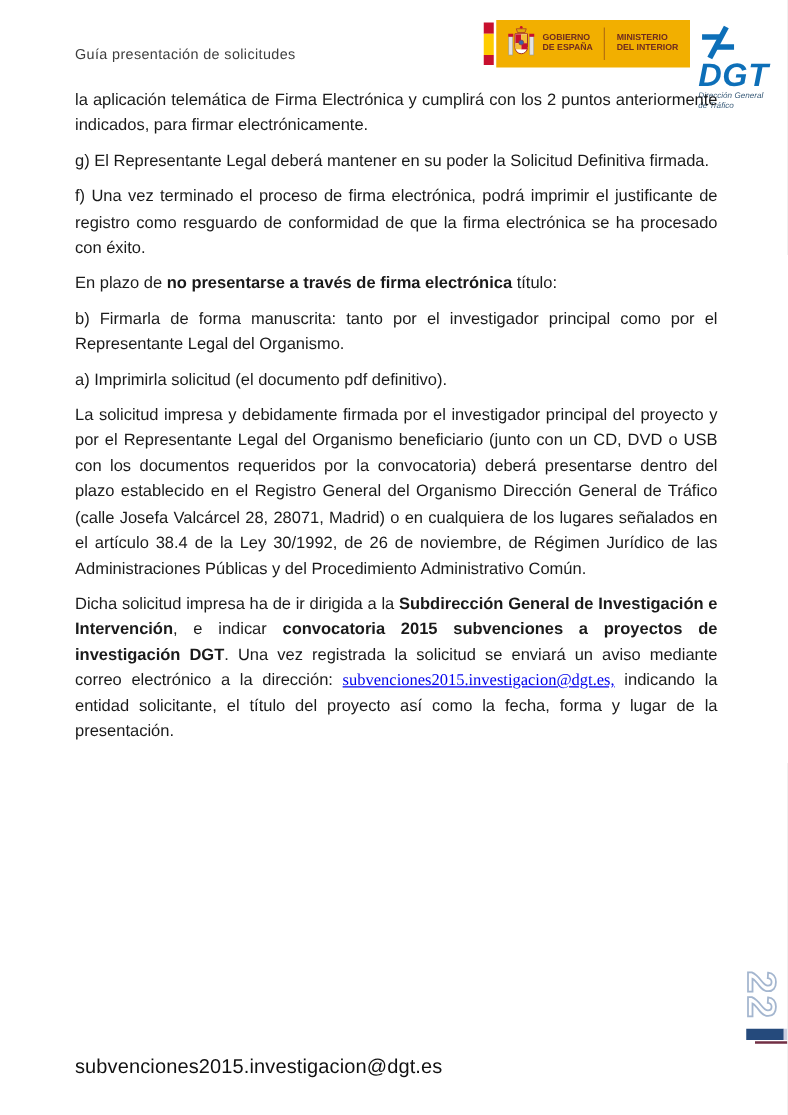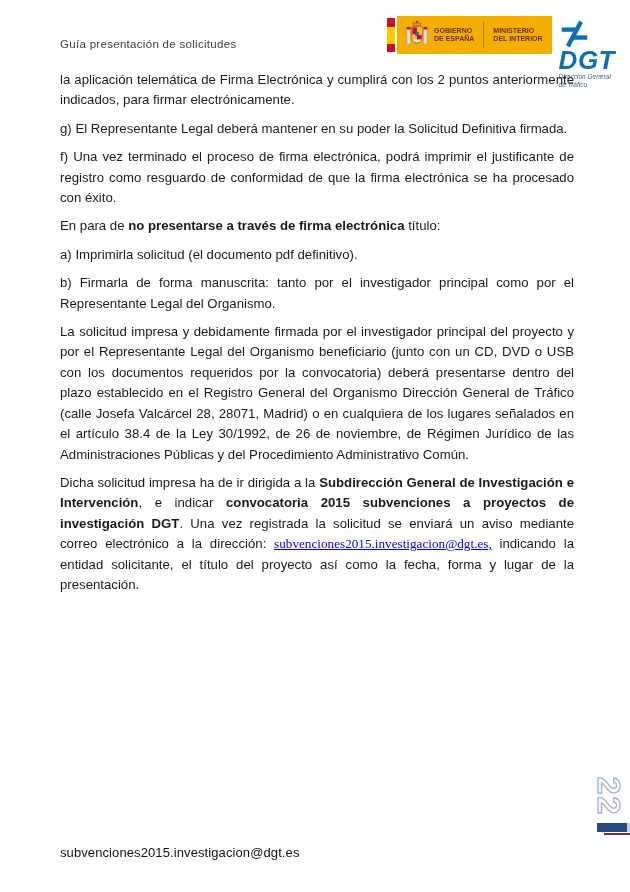--- a/index.html
+++ b/index.html
@@ -93,21 +93,21 @@
     background:#c9cfe2;
   }
   .maroon-line{
     position:absolute;left:604px;top:833px;width:26px;height:2px;
     background:var(--bar-maroon,#722F44);
   }
 
   
   .page-footer{
     position:absolute;left:60px;top:845px;
-    font-size:13px;color:#111;letter-spacing:.1px;
+    font-size:16px;color:#111;letter-spacing:.1px;
   }
 </style>
 </head>
 <body>
 
 <div class="page">
 
   <div class="doc-title">Guía presentación de solicitudes</div>
 
   <div class="logos">
@@ -157,23 +157,23 @@
           <span>de Tráfico</span>
         </span>
       </div>
     </div>
   </div>
 
   <div class="doc-body" id="doc-body">
       <p class="para"><span>la aplicación telemática de Firma Electrónica y cumplirá con los 2 puntos anteriormente indicados, para firmar electrónicamente.</span></p>
       <p class="para"><span>g) El Representante Legal deberá mantener en su poder la Solicitud Definitiva firmada.</span></p>
       <p class="para"><span>f) Una vez terminado el proceso de firma electrónica, podrá imprimir el justificante de registro como resguardo de conformidad de que la firma electrónica se ha procesado con éxito.</span></p>
-      <p class="para"><span>En para de </span><strong>no presentarse a través de firma electrónica</strong><span> título:</span></p>
+      <p class="para"><span>En plazo de </span><strong>no presentarse a través de firma electrónica</strong><span> título:</span></p>
+      <p class="para"><span>b) Firmarla de forma manuscrita: tanto por el investigador principal como por el Representante Legal del Organismo.</span></p>
       <p class="para"><span>a) Imprimirla solicitud (el documento pdf definitivo).</span></p>
-      <p class="para"><span>b) Firmarla de forma manuscrita: tanto por el investigador principal como por el Representante Legal del Organismo.</span></p>
       <p class="para"><span>La solicitud impresa y debidamente firmada por el investigador principal del proyecto y por el Representante Legal del Organismo beneficiario (junto con un CD, DVD o USB con los documentos requeridos por la convocatoria) deberá presentarse dentro del plazo establecido en el Registro General del Organismo Dirección General de Tráfico (calle Josefa Valcárcel 28, 28071, Madrid) o en cualquiera de los lugares señalados en el artículo 38.4 de la Ley 30/1992, de 26 de noviembre, de Régimen Jurídico de las Administraciones Públicas y del Procedimiento Administrativo Común.</span></p>
       <p class="para"><span>Dicha solicitud impresa ha de ir dirigida a la </span><strong>Subdirección General de Investigación e Intervención</strong><span>, e indicar </span><strong>convocatoria 2015 subvenciones a proyectos de investigación DGT</strong><span>.  Una vez registrada la solicitud se enviará un aviso mediante correo electrónico a la dirección: </span><a class="email-link" href="#">subvenciones2015.investigacion@dgt.es,</a><span> indicando la entidad solicitante, el título del proyecto así como la fecha, forma y lugar de la presentación.</span></p>
     </div>
 
   <div class="pagenum-wrap">
     <span class="pagenum">22</span>
   </div>
   <div class="navy-bar"></div>
   <div class="maroon-line"></div>
 

